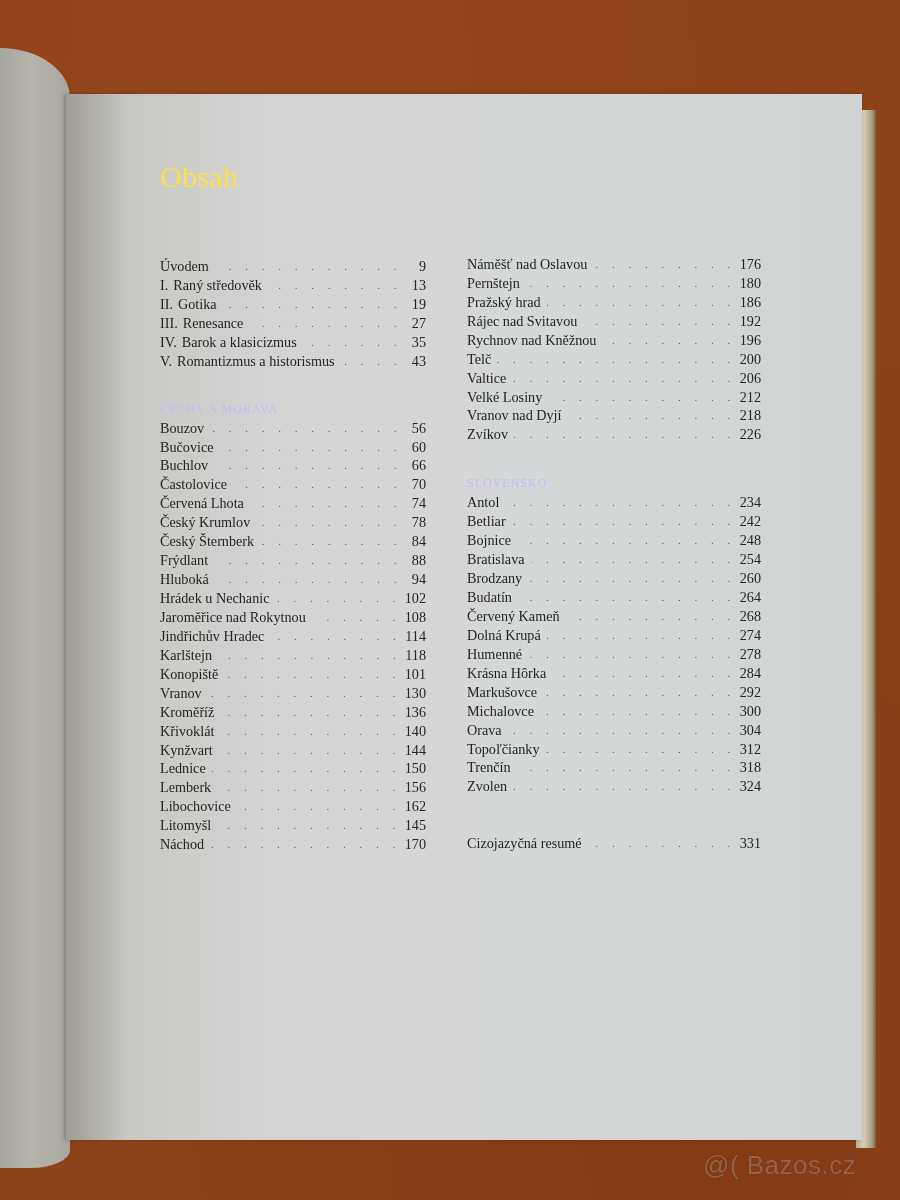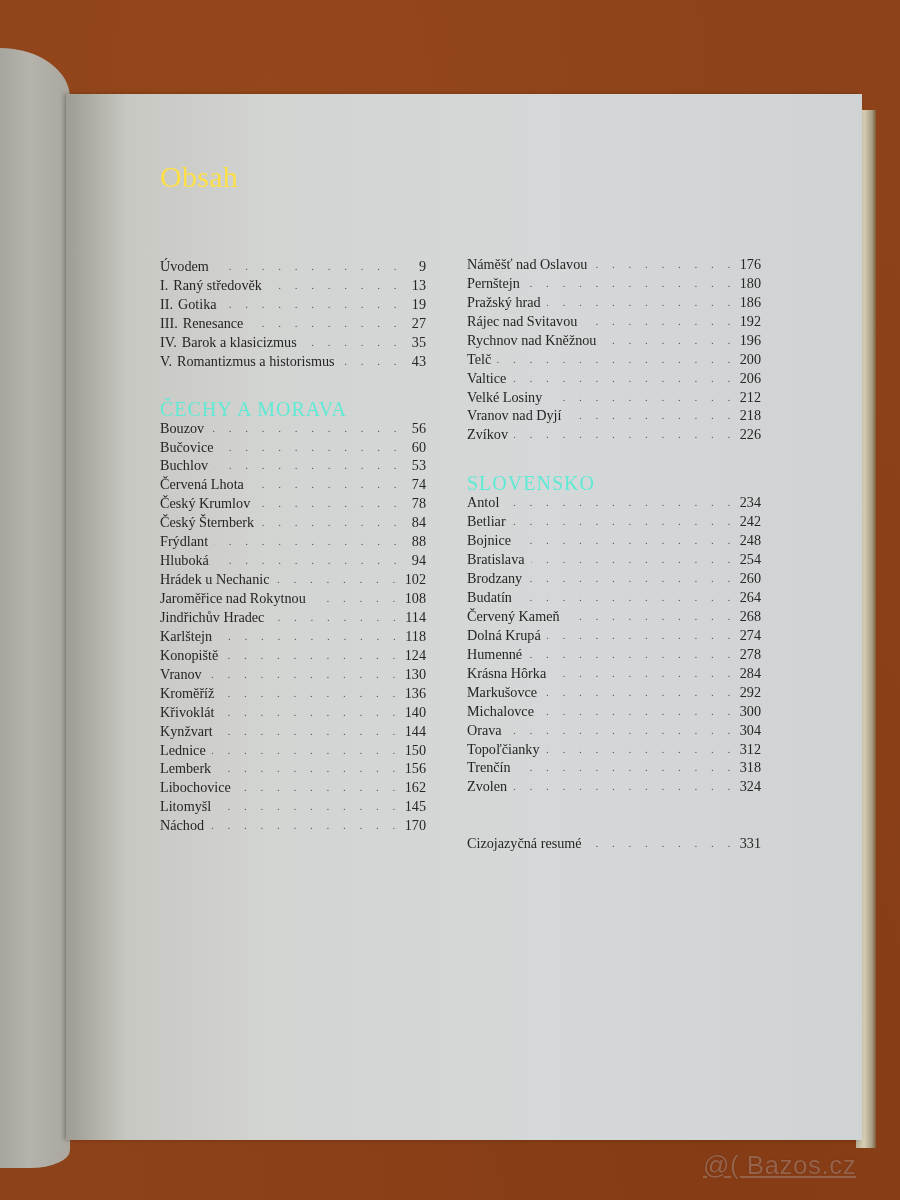--- a/index.html
+++ b/index.html
@@ -43,31 +43,30 @@
     }
     .row .num-roman { display: inline-block; width: 31px; text-align: right; padding-right: 5px; box-sizing: border-box; }
     .row .label { flex: 0 0 auto; padding-right: 6px; }
     .row .dots {
       flex: 1 1 auto; overflow: hidden; color: #555;
       font-size: 11px; letter-spacing: 5.5px; text-align: right; direction: rtl;
     }
     .row .dots::before { content: ". . . . . . . . . . . . . . . . . . . . . . . . . . . . . . . . . . . . . . . ."; }
     .row .page-num { flex: 0 0 auto; padding-left: 4px; min-width: 20px; text-align: right; }
     .section-head {
-      height: 19px; line-height: 19px; font-size: 20px; letter-spacing: 1px; color: #5eead4;
+      height: 19px; line-height: 19px; font-size: 12px; letter-spacing: 1px; color: #c4b5fd;
       margin-top: 21px; margin-bottom: 0; font-family: Liberation Serif, serif;
     }
     .gap { height: 38px; }
     .watermark {
       position: absolute; left: 703px; top: 1150px;
       font-family: "Liberation Sans", "DejaVu Sans", sans-serif;
       font-size: 26px; color: rgba(170,120,95,0.75);
       text-shadow: 0 0 1px rgba(60,20,5,0.6);
       letter-spacing: 0.5px;
-      text-decoration: underline;
     }
   </style>
 </head>
 <body>
 
 <div class="left-page"></div>
 <div class="page-edges"></div>
 <div class="page"></div>
 <div class="page-shade"></div>
 
@@ -119,21 +118,26 @@
         <span class="page-num">56</span>
       </div>
       <div class="row">
         <span class="label">Bučovice</span>
         <span class="dots"></span>
         <span class="page-num">60</span>
       </div>
       <div class="row">
         <span class="label">Buchlov</span>
         <span class="dots"></span>
-        <span class="page-num">53</span>
+        <span class="page-num">66</span>
+      </div>
+      <div class="row">
+        <span class="label">Častolovice</span>
+        <span class="dots"></span>
+        <span class="page-num">70</span>
       </div>
       <div class="row">
         <span class="label">Červená Lhota</span>
         <span class="dots"></span>
         <span class="page-num">74</span>
       </div>
       <div class="row">
         <span class="label">Český Krumlov</span>
         <span class="dots"></span>
         <span class="page-num">78</span>
@@ -169,21 +173,21 @@
         <span class="page-num">114</span>
       </div>
       <div class="row">
         <span class="label">Karlštejn</span>
         <span class="dots"></span>
         <span class="page-num">118</span>
       </div>
       <div class="row">
         <span class="label">Konopiště</span>
         <span class="dots"></span>
-        <span class="page-num">124</span>
+        <span class="page-num">101</span>
       </div>
       <div class="row">
         <span class="label">Vranov</span>
         <span class="dots"></span>
         <span class="page-num">130</span>
       </div>
       <div class="row">
         <span class="label">Kroměříž</span>
         <span class="dots"></span>
         <span class="page-num">136</span>

